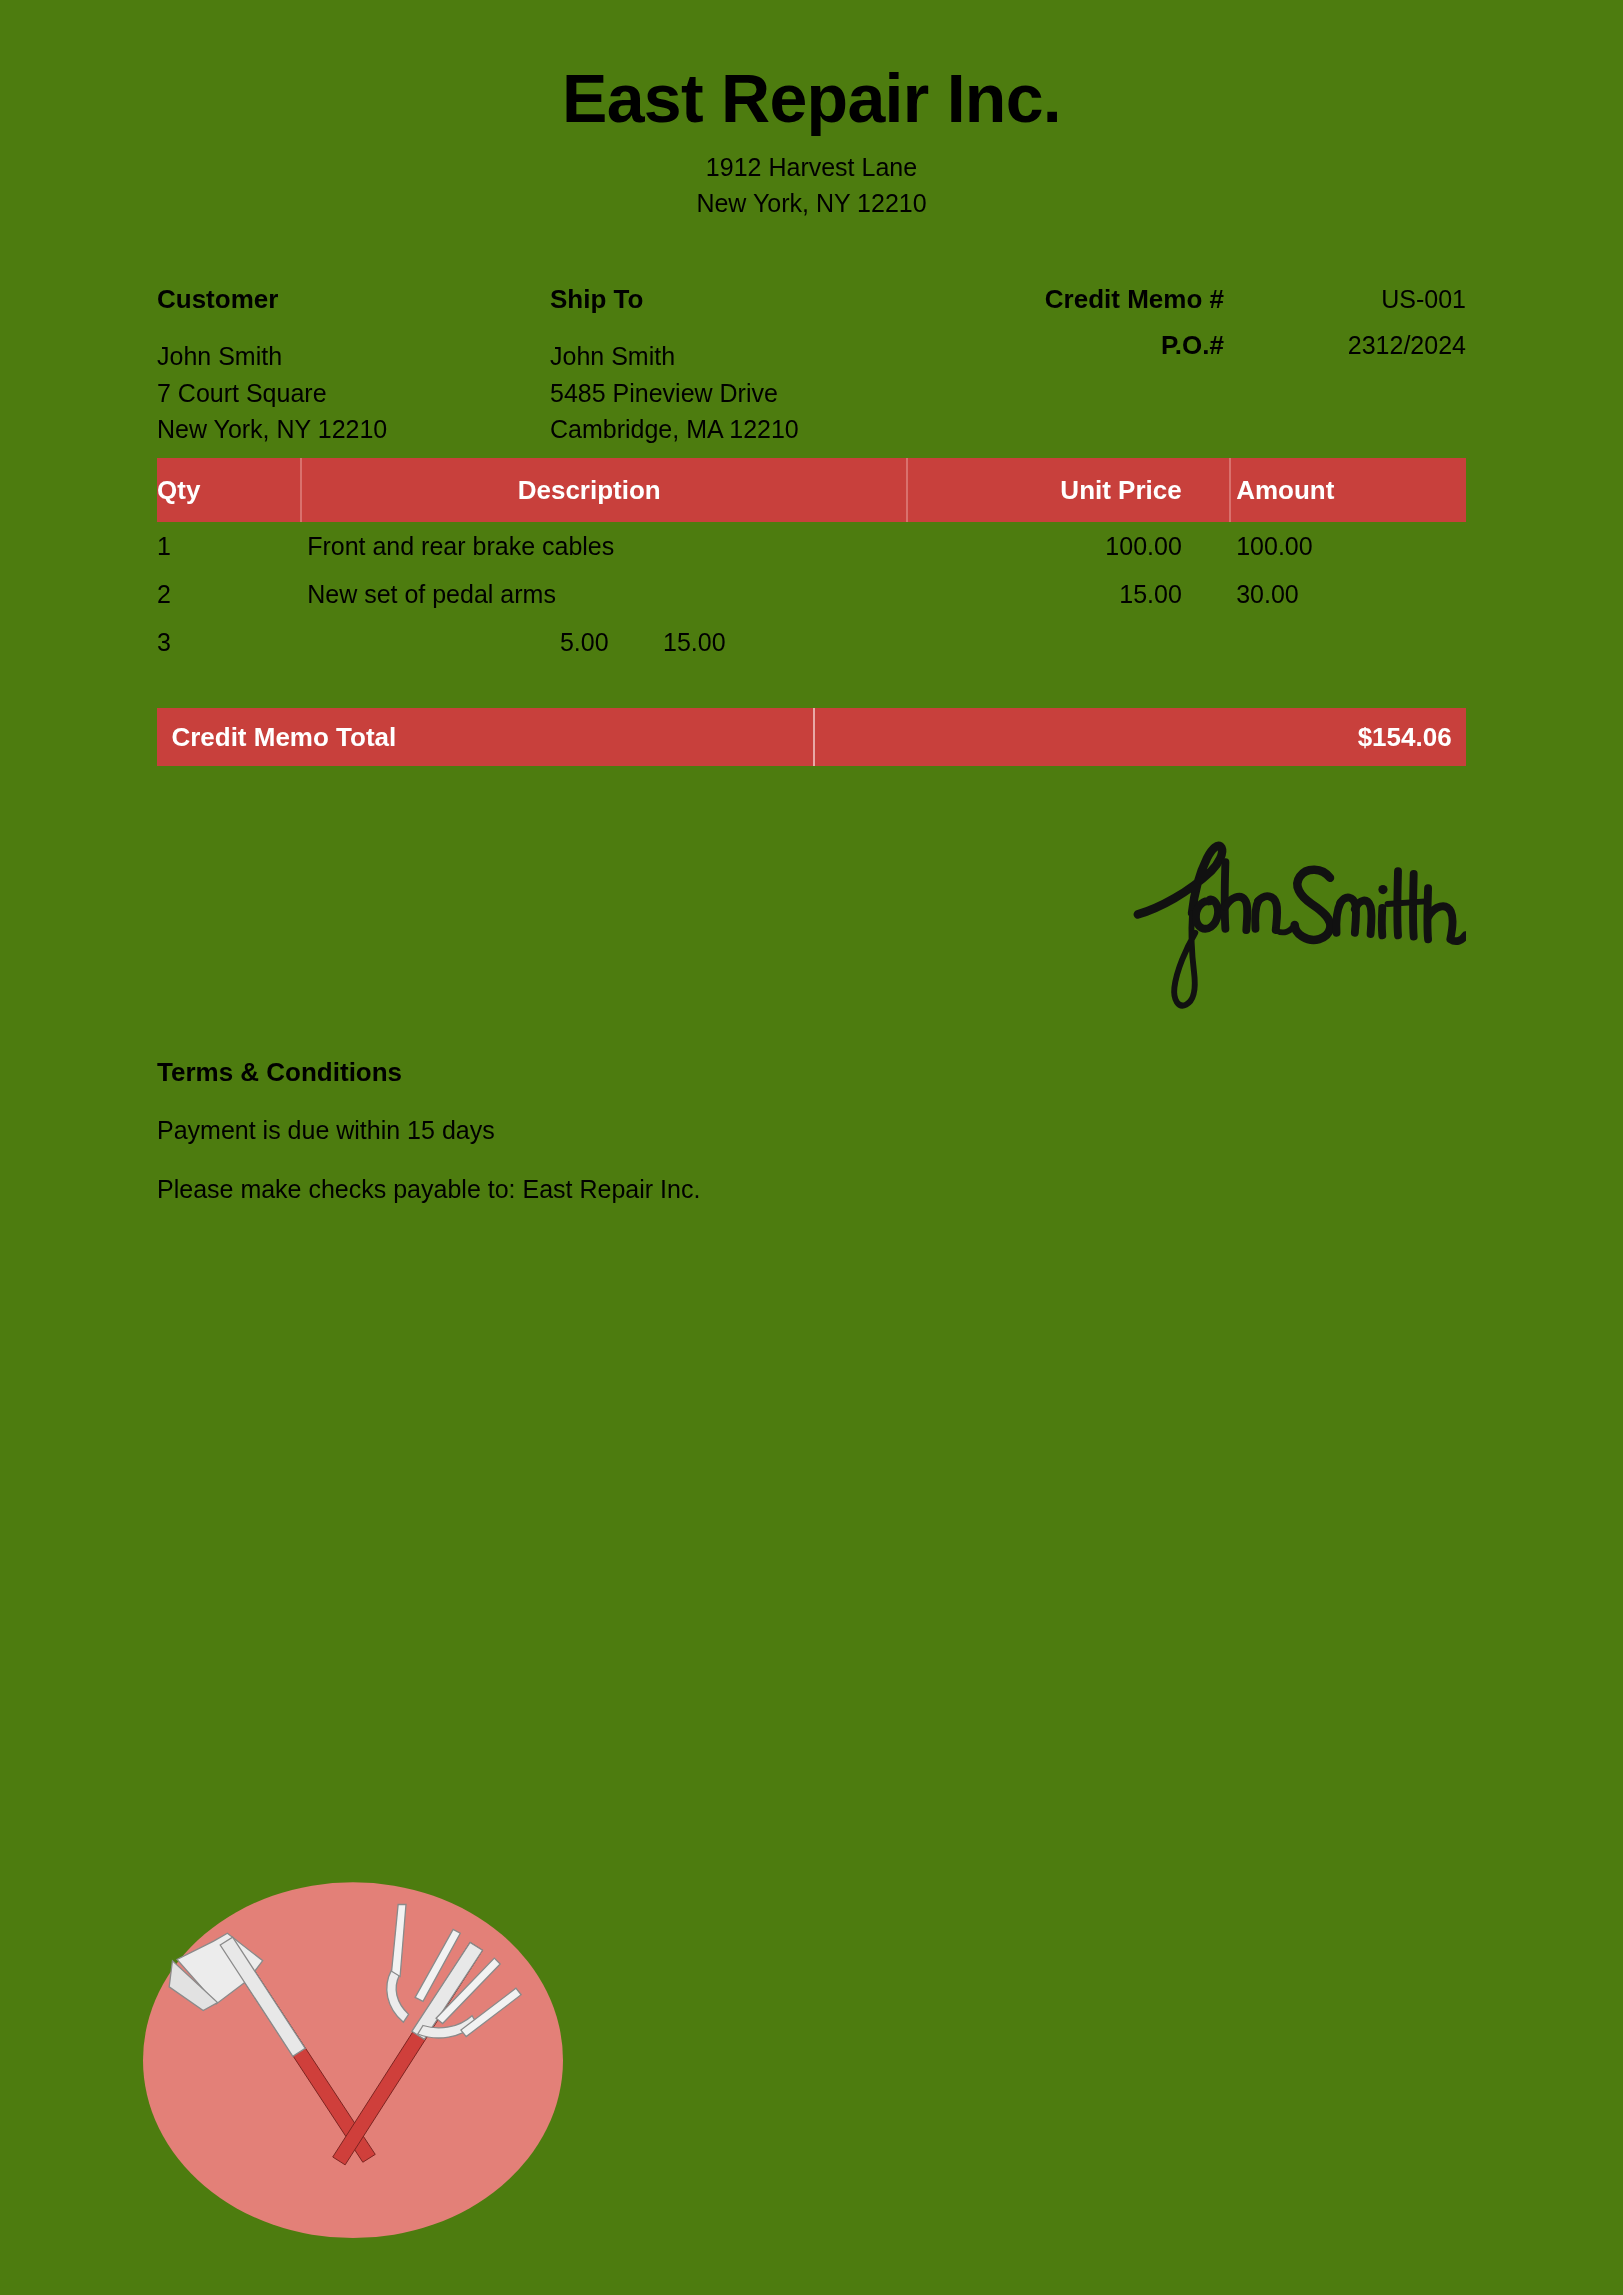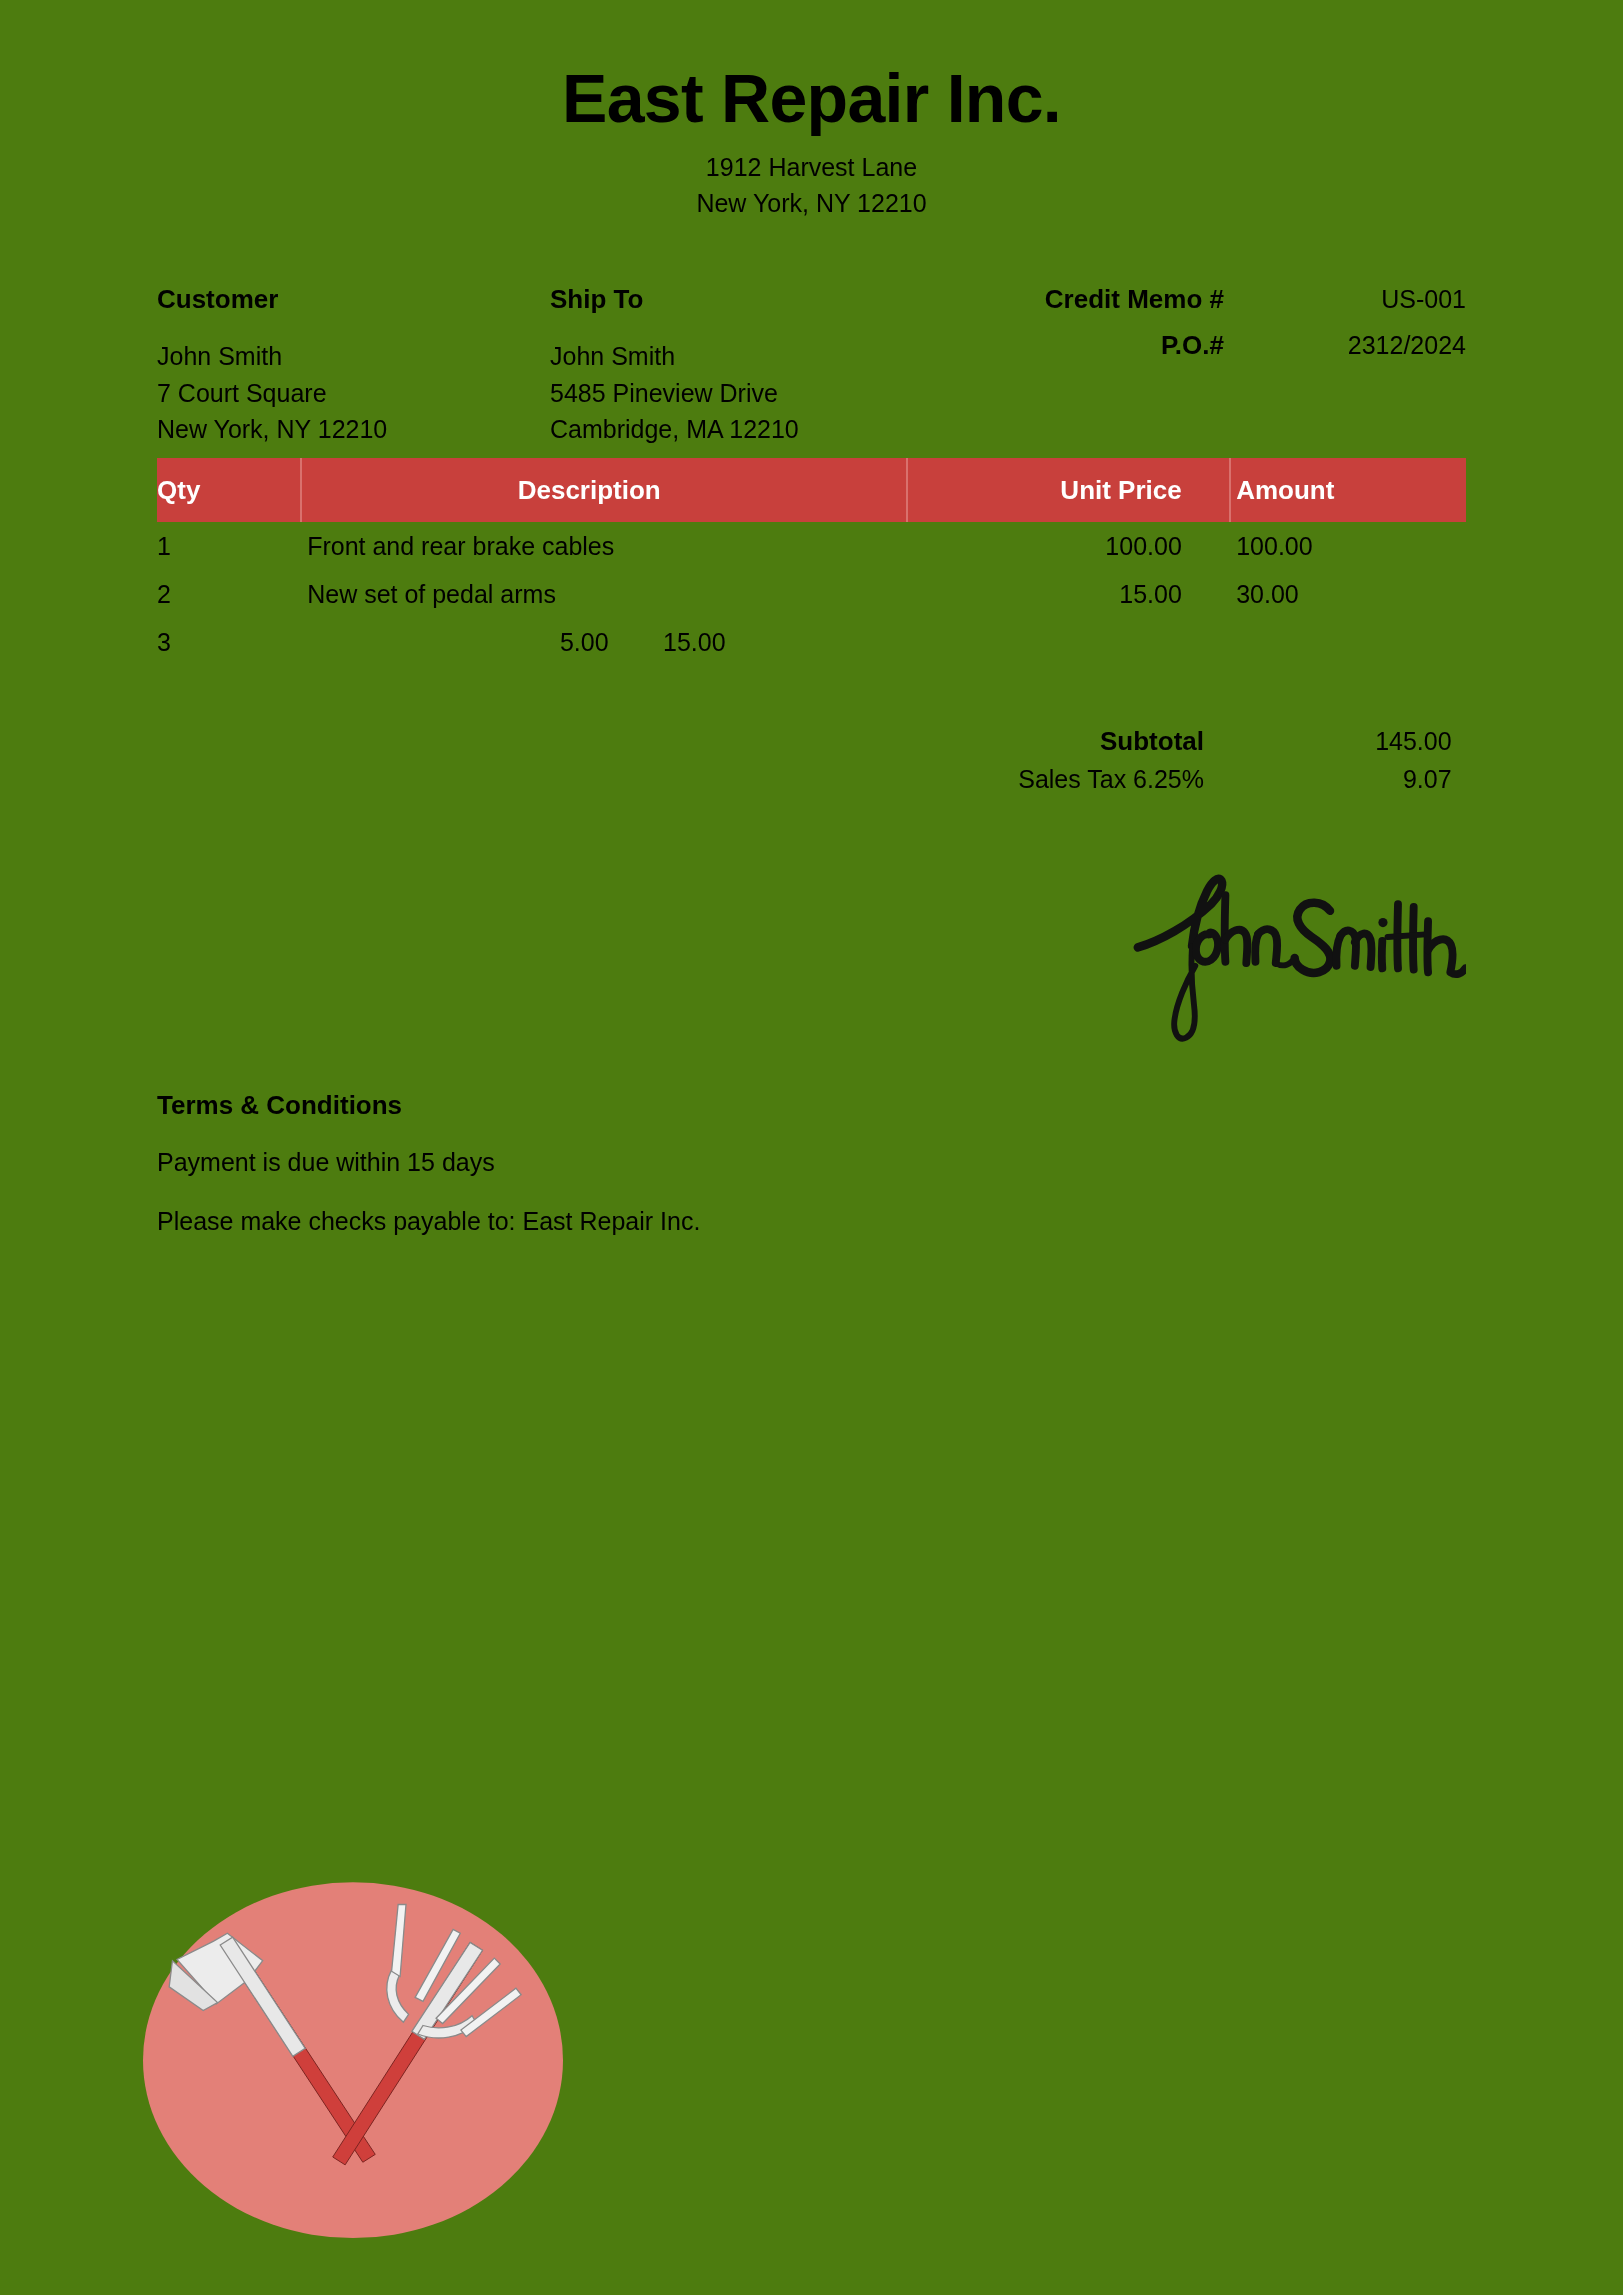--- a/index.html
+++ b/index.html
@@ -285,31 +285,26 @@
             <div class="col-amt">30.00</div>
           </div>
           <div class="item-row">
             <div class="col-qty">3</div>
             <div class="col-price">5.00</div>
             <div class="col-amt">15.00</div>
           </div>
         </div>
     </div>
 
-    <div class="totals">
-      <div class="total-row">
-        <div class="total-label strong">Subtotal</div>
-        <div class="total-value">145.00</div>
-      </div>
-      <div class="total-row">
-        <div class="total-label">Sales Tax 6.25%</div>
-        <div class="total-value">9.07</div>
-      </div>
-    </div>
-
+
+    <div class="grand-bar">
+      <div class="divider"></div>
+      <div class="grand-label">Credit Memo Total</div>
+      <div class="grand-value">$154.06</div>
+    </div>
 
     <div class="signature-area">
       <svg class="signature" width="340" height="190" viewBox="0 0 520 290" aria-hidden="true">
         <g fill="none" stroke="#111111" stroke-linecap="round" stroke-linejoin="round">
 
           <path d="M18 138 C52 128 96 104 130 72 C142 60 150 44 146 36 C141 28 131 38 124 52
                    C112 76 104 108 101 136" stroke-width="13"></path>
           <path d="M101 136 C99 168 101 202 104 226 C107 250 104 270 92 276 C80 282 72 268 74 250
                    C77 224 92 190 106 166" stroke-width="9"></path>
 

